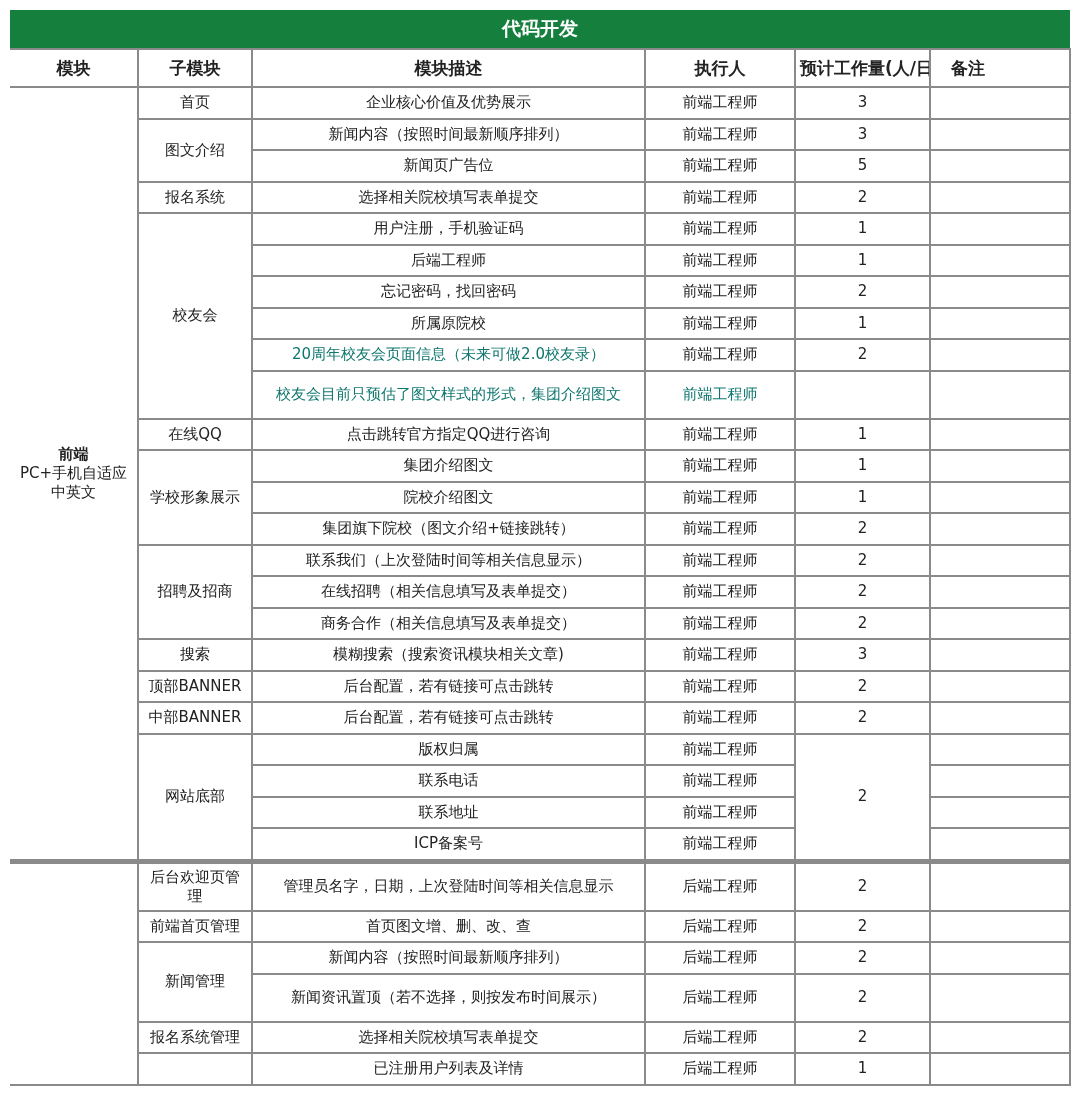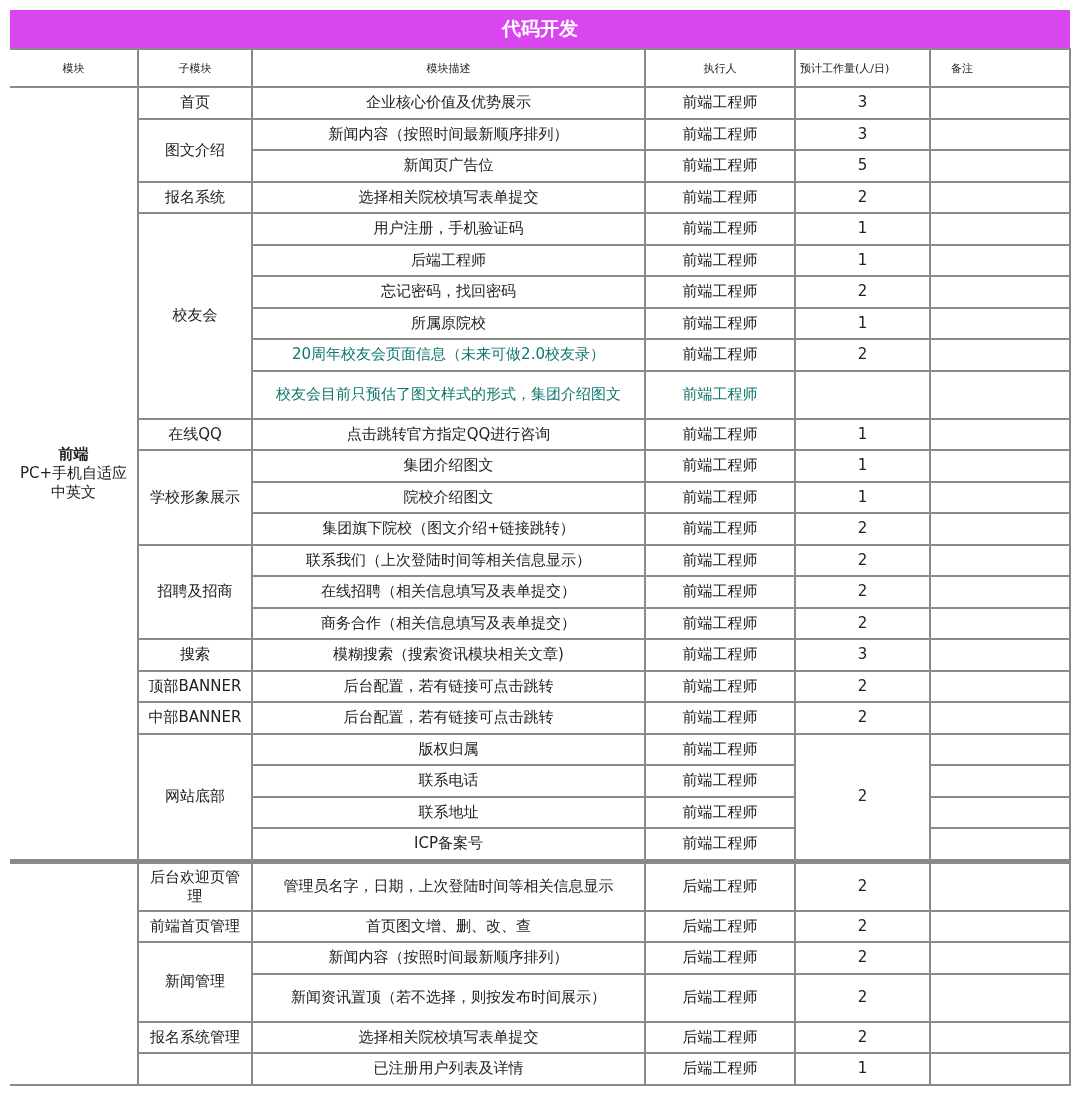--- a/index.html
+++ b/index.html
@@ -1,20 +1,20 @@
 <!DOCTYPE html>
 <html><head>
 <meta charset="utf-8">
 <style>
   html,body{margin:0;padding:0;background:#fff;}
   body{width:1080px;height:1093px;overflow:hidden;position:relative;font-family:"DejaVu Sans","Liberation Sans",sans-serif;color:#222;}
-  .title-bar{position:absolute;left:10px;top:10px;width:1060px;height:38px;background:#d946ef;color:#fff;font-weight:bold;font-size:19px;display:flex;align-items:center;justify-content:center;}
+  .title-bar{position:absolute;left:10px;top:10px;width:1060px;height:38px;background:#15803d;color:#fff;font-weight:bold;font-size:19px;display:flex;align-items:center;justify-content:center;}
   table{position:absolute;left:10px;top:48px;border-collapse:collapse;table-layout:fixed;width:1060px;}
   td,th{border:2px solid #8a8a8a;text-align:center;vertical-align:middle;font-size:15px;line-height:19px;padding:0 4px;overflow:hidden;}
-  th{font-weight:normal;font-size:11px;height:36px;}
+  th{font-weight:bold;font-size:17px;height:36px;}
   td{height:29.5px;}
   td.tall{height:46px;}
   .red{color:#0f766e;}
   .mod{border-left:none;}
   th.first{border-left:none;}
   .mod-title{font-weight:bold;}
   tr.sep td{border-top:5px solid #8a8a8a;}
   th.c5{text-align:left;padding-left:4px;white-space:nowrap;}
   th.c6{text-align:left;padding-left:20px;}
 </style>

